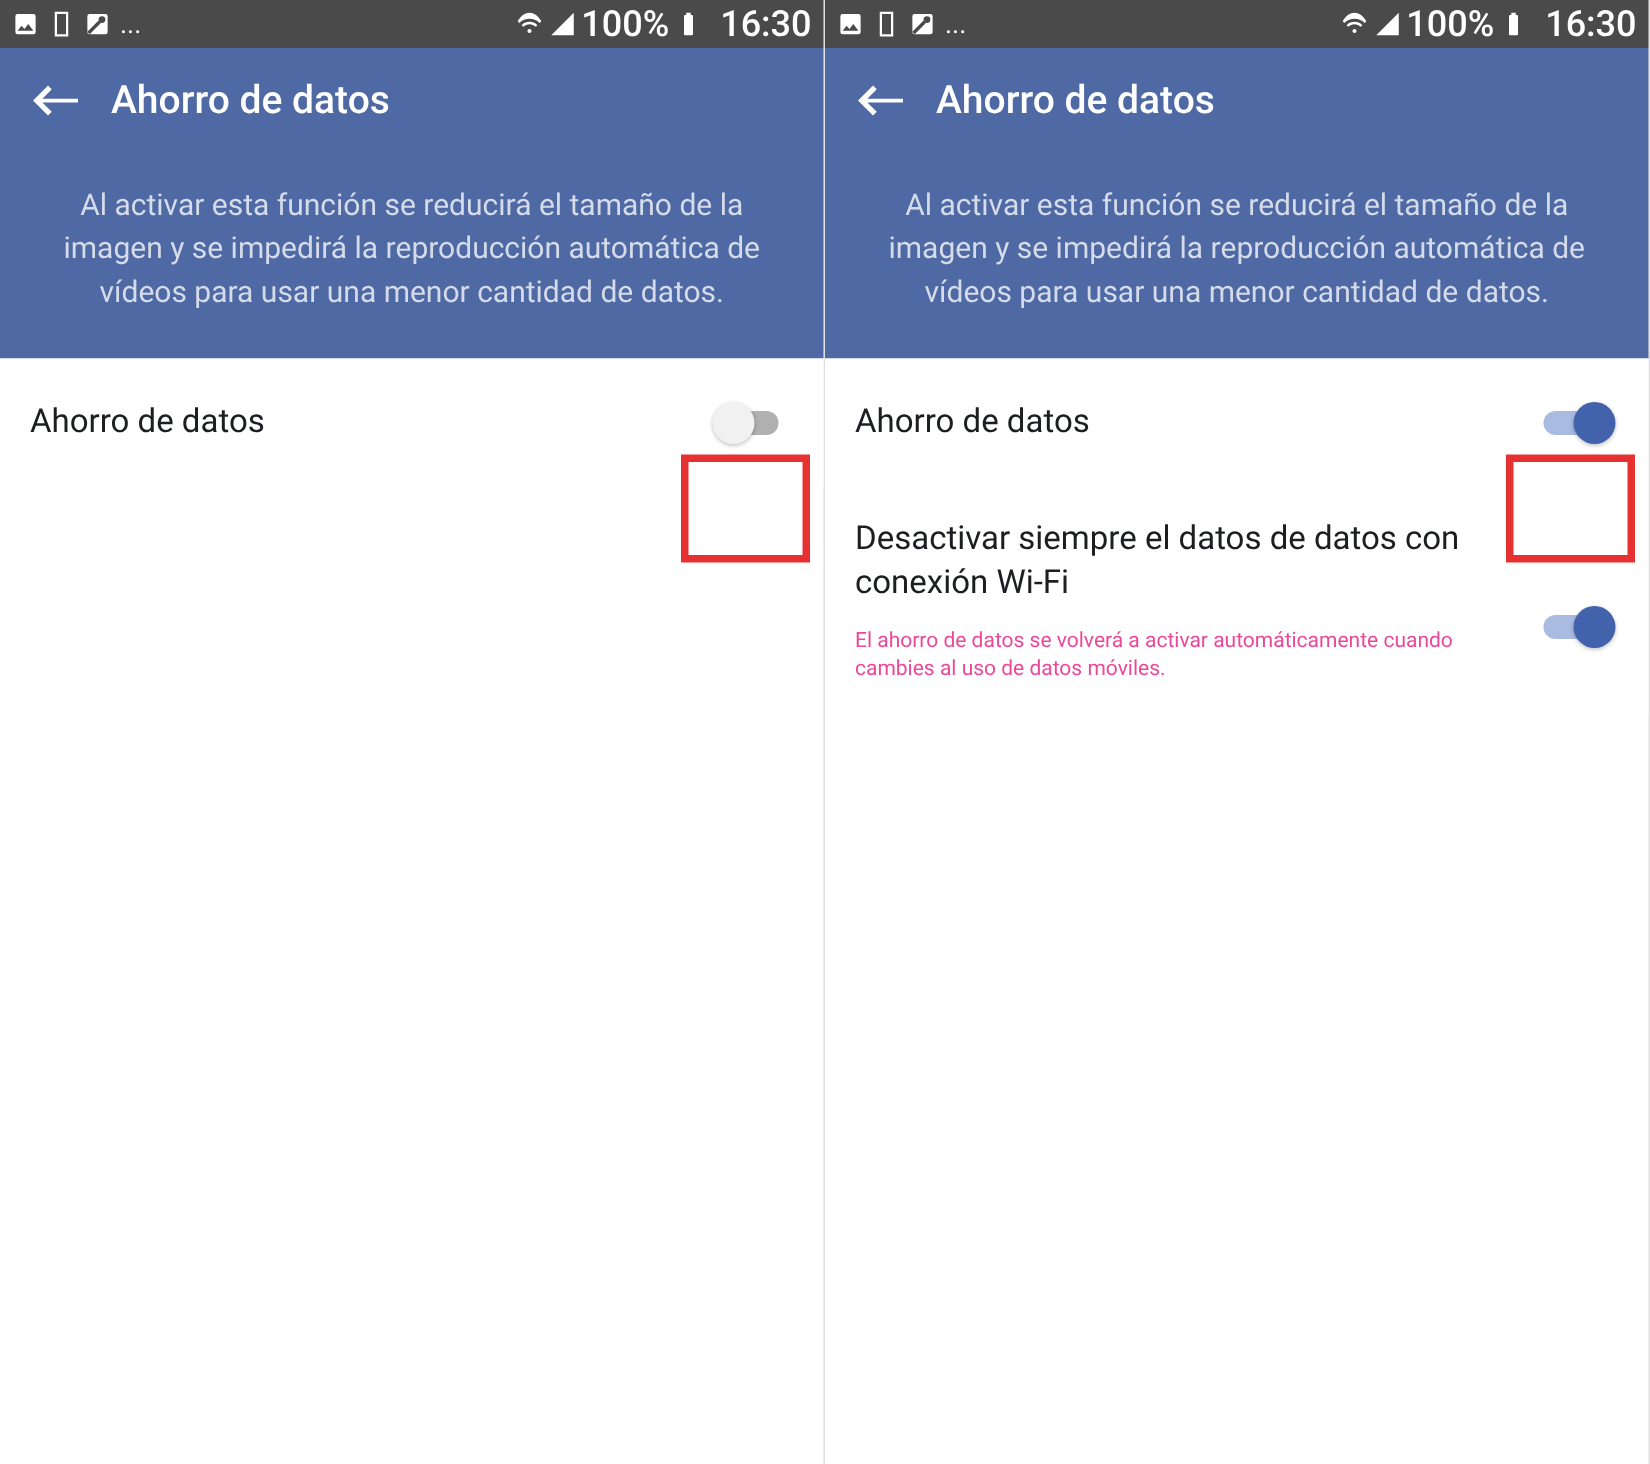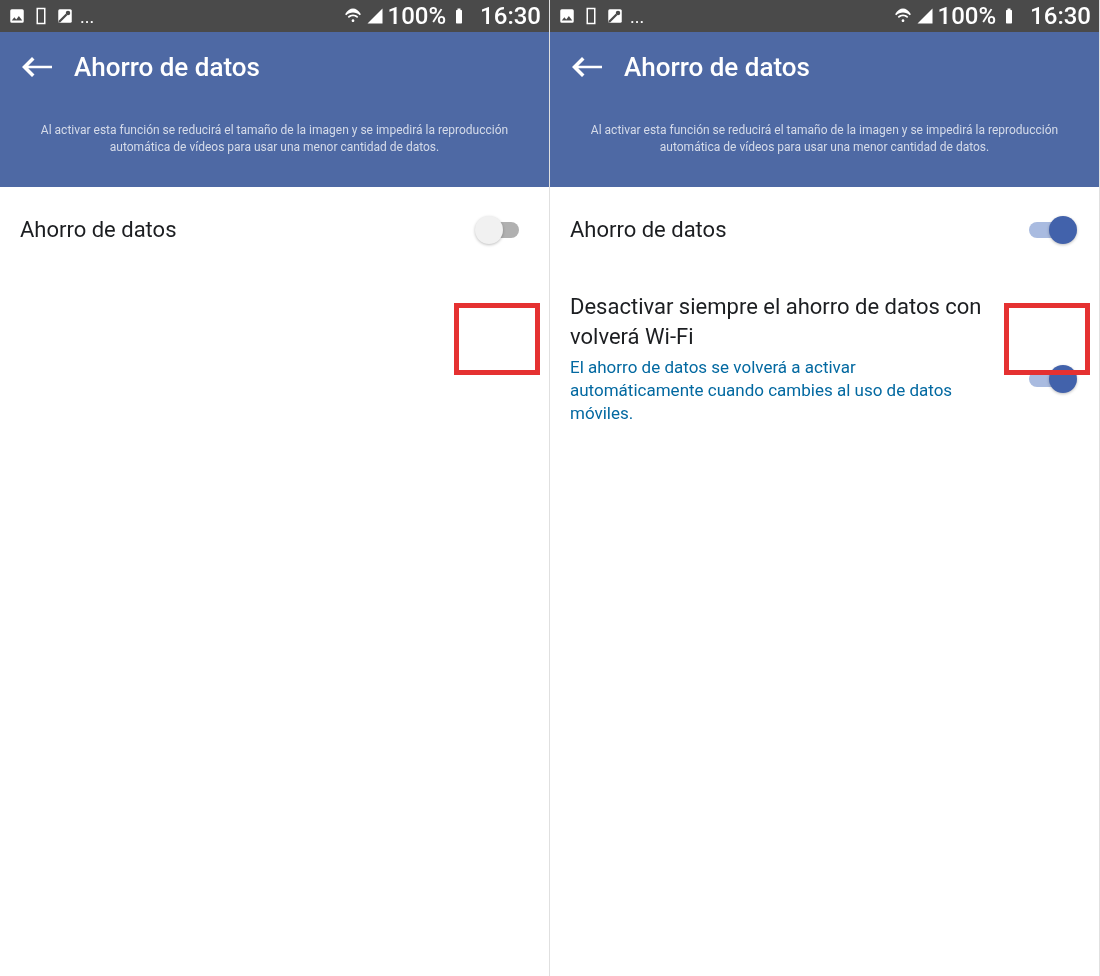--- a/index.html
+++ b/index.html
@@ -53,45 +53,45 @@
     cursor: pointer;
   }
   .back-arrow svg { width: 30px; height: 22px; fill: #fff; }
   .header-title {
     font-size: 26px;
     font-weight: 500;
     color: #fff;
   }
   .header-desc {
     color: #d5dbe9;
-    font-size: 12px;
+    font-size: 20px;
     line-height: 1.45;
     text-align: center;
     padding: 24px 40px 0;
   }
 
   
   .content { background: #fff; }
   .row {
     display: flex;
     align-items: center;
     padding: 20px 20px;
     position: relative;
   }
   .row-text { flex: 1; padding-right: 90px; }
   .row-label {
     font-size: 22px;
     color: #1c1e21;
     line-height: 1.35;
   }
   .row-sub {
-    font-size: 17px;
-    color: #0369a1;
+    font-size: 14px;
+    color: #ec4899;
     line-height: 1.35;
-    margin-top: 4px;
+    margin-top: 14px;
   }
 
   
   .toggle {
     position: absolute;
     right: 18px;
     top: 50%;
     transform: translateY(-50%);
     width: 56px; height: 32px;
     cursor: pointer;
@@ -265,21 +265,21 @@
         <div class="row-label">Ahorro de datos</div>
       </div>
       <div class="toggle on">
         <div class="toggle-track"></div>
         <div class="toggle-thumb"></div>
       </div>
     </div>
 
     <div class="row row2">
       <div class="row-text">
-        <div class="row-label">Desactivar siempre el ahorro de datos con volverá Wi-Fi</div>
+        <div class="row-label">Desactivar siempre el datos de datos con conexión Wi-Fi</div>
         <div class="row-sub">El ahorro de datos se volverá a activar automáticamente cuando cambies al uso de datos móviles.</div>
       </div>
       <div class="toggle on">
         <div class="toggle-track"></div>
         <div class="toggle-thumb"></div>
       </div>
     </div>
   </div>
 </div>
 

